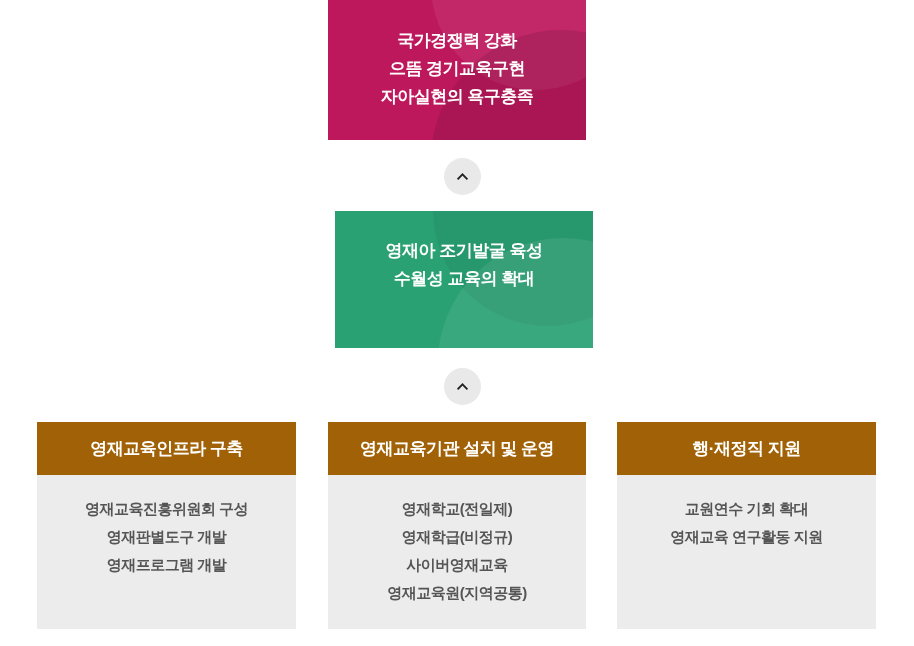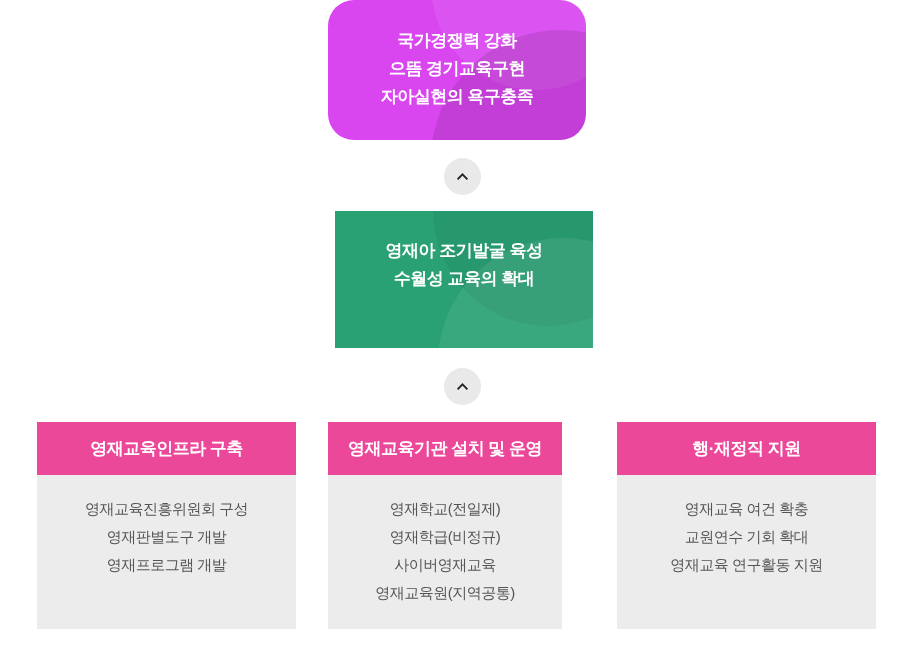--- a/index.html
+++ b/index.html
@@ -24,21 +24,21 @@
     color: #ffffff;
   }
   .big-box .lines {
     position: relative;
     z-index: 2;
     font-size: 17px;
     font-weight: 700;
     line-height: 28px;
     letter-spacing: -0.5px;
   }
-  .box-blue { top: 0; height: 140px; background: #d946ef; border-radius: 26px; }
+  .box-blue { top: 0; height: 140px; background: #be185d; }
   .box-blue .lines { padding-top: 27px; }
   .box-green { top: 211px; height: 137px; background: #2aa173; margin-left: 7px; }
   .box-green .lines { padding-top: 26px; }
 
   
   .deco { position: absolute; border-radius: 50%; z-index: 1; }
   .box-blue .deco-light { width: 210px; height: 210px; right: -55px; top: -120px; background: rgba(255,255,255,0.07); }
   .box-blue .deco-dark  { width: 260px; height: 260px; right: -105px; bottom: -150px; background: rgba(0,0,0,0.10); }
   .box-green .deco-dark  { width: 230px; height: 230px; right: -70px; top: -115px; background: rgba(0,0,0,0.05); }
   .box-green .deco-light { width: 250px; height: 250px; right: -95px; bottom: -140px; background: rgba(255,255,255,0.08); }
@@ -59,38 +59,39 @@
   .connector-2 { top: 368px; }
   .connector svg { display: block; }
 
   
   .column {
     position: absolute;
     top: 422px;
     width: 259px;
   }
   .col-1 { left: 37px; }
-  .col-2 { left: 328px; width: 234px; }
+  .col-2 { left: 328px; width: 258px; }
   .col-3 { left: 617px; }
 
   .column .col-header {
     height: 53px;
-    background: #ec4899;
+    background: #a16207;
     color: #ffffff;
     font-size: 17px;
     font-weight: 700;
     letter-spacing: -0.5px;
     text-align: center;
     line-height: 53px;
   }
   .column .col-body {
     height: 154px;
     background: #ececec;
     padding-top: 20px;
     text-align: center;
+    font-weight: bold;
   }
   .column .col-item {
     font-size: 15px;
     line-height: 28px;
     color: #555555;
     letter-spacing: -0.5px;
   }
 </style>
 </head>
 <body>
@@ -147,19 +148,18 @@
       <div class="col-item">영재학교(전일제)</div>
       <div class="col-item">영재학급(비정규)</div>
       <div class="col-item">사이버영재교육</div>
       <div class="col-item">영재교육원(지역공통)</div>
     </div>
   </div>
 
   <div class="column col-3">
     <div class="col-header">행·재정직 지원</div>
     <div class="col-body">
-      <div class="col-item">영재교육 여건 확충</div>
       <div class="col-item">교원연수 기회 확대</div>
       <div class="col-item">영재교육 연구활동 지원</div>
     </div>
   </div>
 
 </div>
 
 </body></html>

